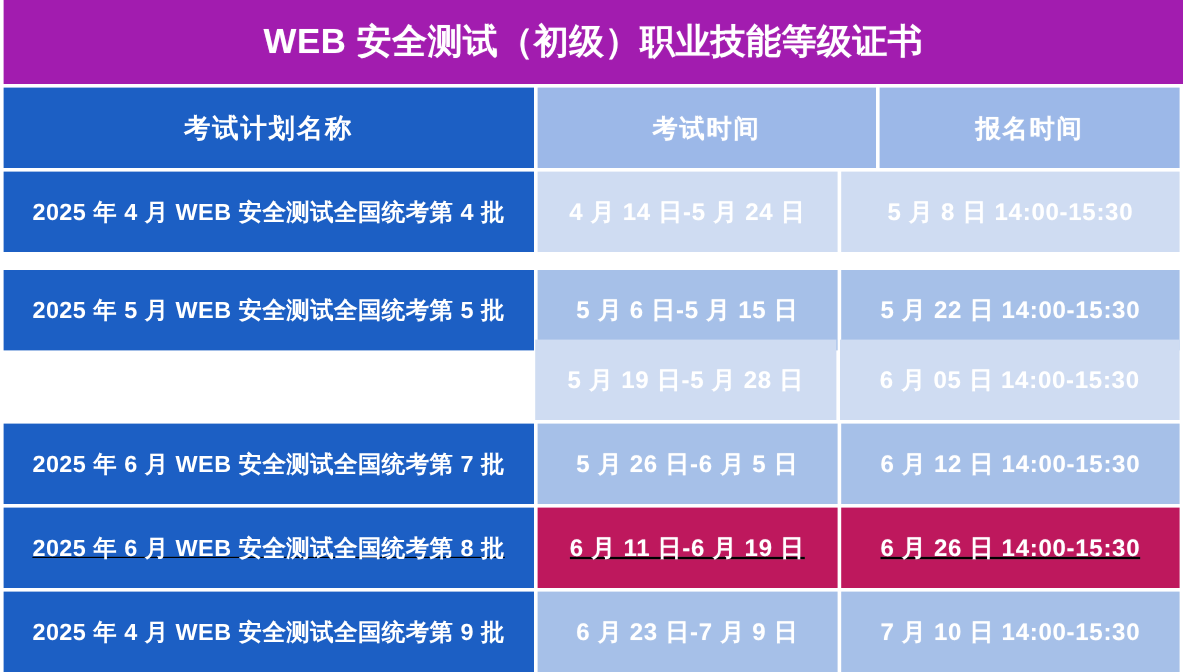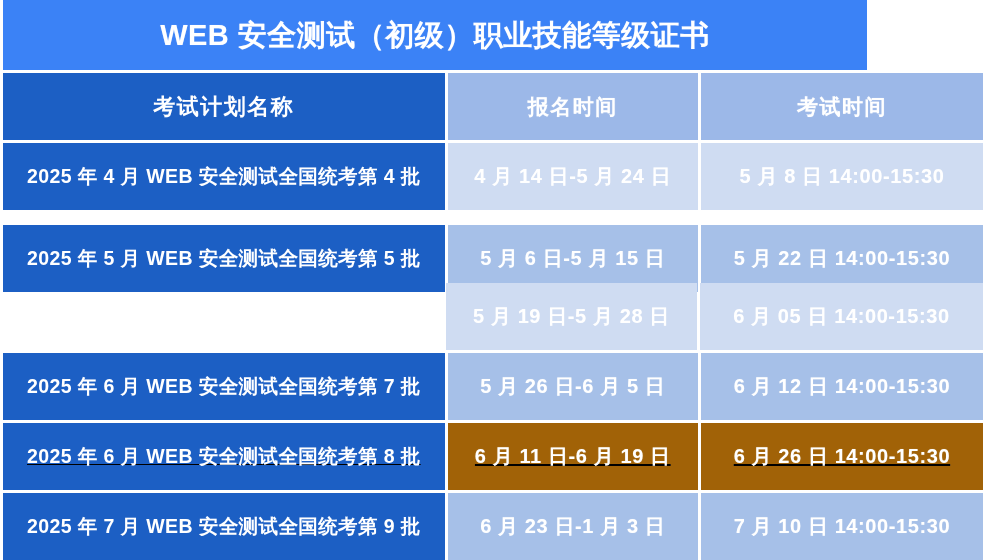--- a/index.html
+++ b/index.html
@@ -19,23 +19,23 @@
     box-sizing: border-box;
     background: #ffffff;
     overflow: hidden;
   }
 
   
   .title-bar {
     position: absolute;
     left: 3px;
     top: 0px;
-    width: 864px;
+    width: 983px;
     height: 70px;
-    background: #3b82f6;
+    background: #a21caf;
     display: flex;
     align-items: center;
     justify-content: center;
   }
   .title-text {
     color: #ffffff;
     font-size: 29px;
     font-weight: bold;
     letter-spacing: 0.5px;
     line-height: 1;
@@ -113,35 +113,35 @@
   }
 
   
   .shade-light .col-reg,
   .shade-light .col-exam { background: #cfdcf2; }
 
   .shade-medium .col-reg,
   .shade-medium .col-exam { background: #a6c0e8; }
 
   .shade-pale .col-reg,
-  .shade-pale .col-exam { background: #a16207; }
+  .shade-pale .col-exam { background: #be185d; }
 </style>
 </head>
 <body>
 
 <div class="table-card">
 
   <div class="title-bar">
     <span class="title-text">WEB 安全测试（初级）职业技能等级证书</span>
   </div>
 
   <div class="grid-row header-row">
     <div class="cell col-plan">考试计划名称</div>
+    <div class="cell col-exam">考试时间</div>
     <div class="cell col-reg">报名时间</div>
-    <div class="cell col-exam">考试时间</div>
   </div>
 
   <div class="grid-row data-row shade-light" style="top:143px;">
     <div class="cell col-plan">2025 年 4 月 WEB 安全测试全国统考第 4 批</div>
     <div class="cell col-reg">4 月 14 日-5 月 24 日</div>
     <div class="cell col-exam">5 月 8 日  14:00-15:30</div>
   </div>
 
   <div class="grid-row data-row shade-medium" style="top:225px;">
     <div class="cell col-plan">2025 年 5 月 WEB 安全测试全国统考第 5 批</div>
@@ -160,18 +160,18 @@
     <div class="cell col-exam">6 月 12 日  14:00-15:30</div>
   </div>
 
   <div class="grid-row data-row shade-pale" style="top:423px;text-decoration:underline;">
     <div class="cell col-plan">2025 年 6 月 WEB 安全测试全国统考第 8 批</div>
     <div class="cell col-reg">6 月 11 日-6 月 19 日</div>
     <div class="cell col-exam">6 月 26 日  14:00-15:30</div>
   </div>
 
   <div class="grid-row data-row shade-medium" style="top:493px;height:67px;">
-    <div class="cell col-plan">2025 年 7 月 WEB 安全测试全国统考第 9 批</div>
-    <div class="cell col-reg">6 月 23 日-1 月 3 日</div>
+    <div class="cell col-plan">2025 年 4 月 WEB 安全测试全国统考第 9 批</div>
+    <div class="cell col-reg">6 月 23 日-7 月 9 日</div>
     <div class="cell col-exam">7 月 10 日  14:00-15:30</div>
   </div>
 
 </div>
 
 </body></html>

